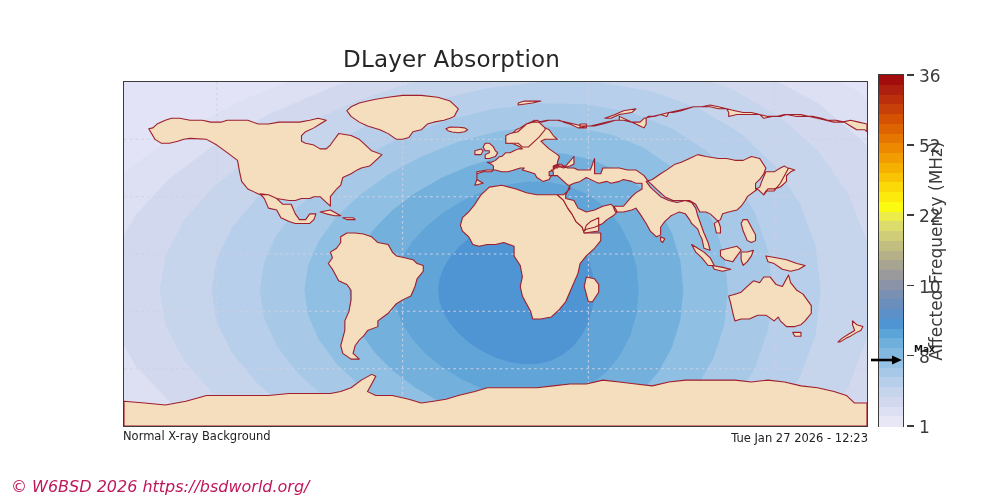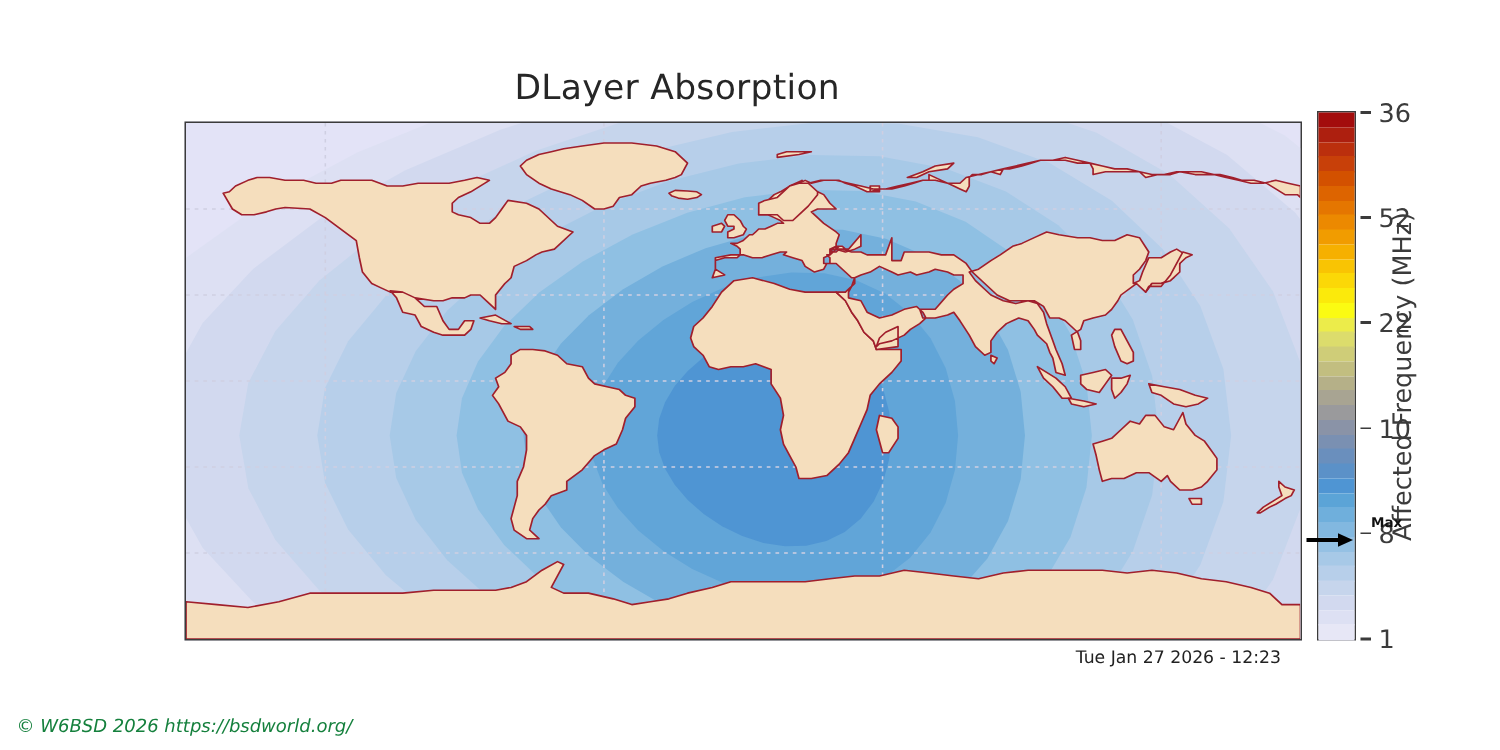--- a/index.html
+++ b/index.html
@@ -62,26 +62,26 @@
     position:absolute;left:4px;top:-1px;font-size:9px;color:#111;font-weight:700;padding-left:40px;
   }
   .max-marker svg{position:absolute;left:0px;top:9px;}
 
   
   .ann-left{
     position:absolute;left:123px;top:429px;
     font-size:11.5px;color:#222;line-height:15px;
   }
   .ann-date{
-    position:absolute;right:146px;top:431px;
+    position:absolute;right:132px;top:431px;
     font-size:11.5px;color:#222;
   }
   .copyright{
     position:absolute;left:11px;top:477px;
-    font-size:12px;color:#15803d;font-style:italic;
+    font-size:16px;color:#be185d;font-style:italic;
   }
   .copyright .cmark{font-style:normal;}
 </style>
 </head>
 <body>
 
 <div id="root">
 
   <div class="title">DLayer Absorption</div>
 
@@ -220,19 +220,20 @@
 
   <div class="max-marker">
     <div class="mx-txt">Max</div>
     <svg width="34" height="12" viewBox="0 0 34 12">
       <line x1="1" y1="6" x2="24" y2="6" stroke="#000" stroke-width="2.6"></line>
       <polygon points="22,1.5 32,6 22,10.5" fill="#000"></polygon>
     </svg>
   </div>
 
   <div class="ann-left">
+    <div>Normal X-ray Background</div>
   </div>
   <div class="ann-date">Tue Jan 27 2026 - 12:23</div>
   <div class="copyright">
     <span class="cmark">©</span><span> W6BSD 2026 https://bsdworld.org/</span>
   </div>
 
 </div>
 
 </body></html>

